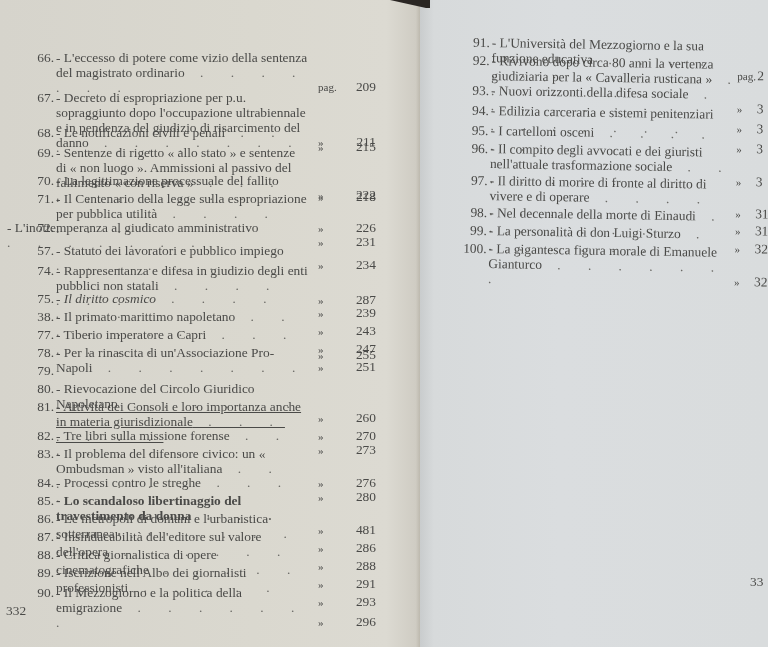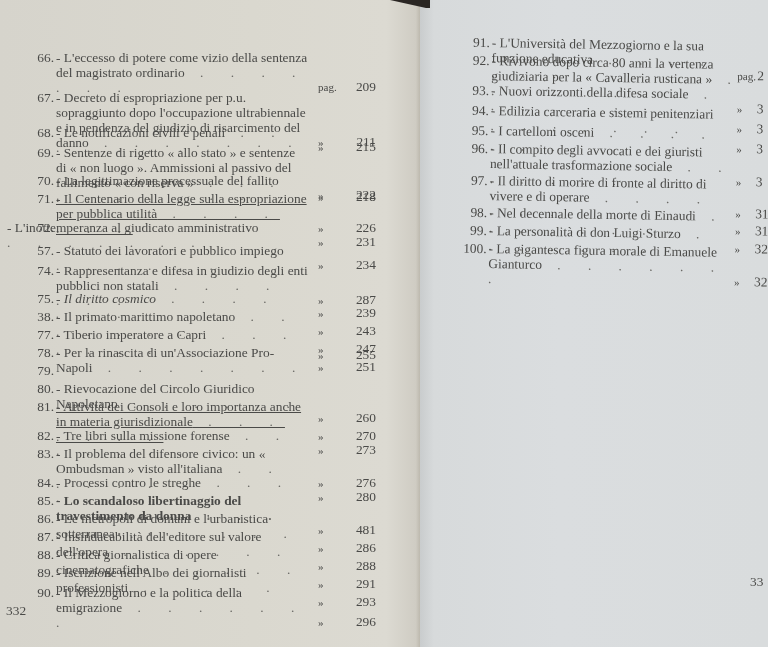--- a/index.html
+++ b/index.html
@@ -56,21 +56,21 @@
       <li class="entry" style="position: absolute; top: 95px; left: 0px; width: 100%;">
         <span class="num">69.</span>
         <span class="title" style="overflow: hidden; white-space: normal;">- Sentenze di rigetto « allo stato » e sentenze di « non luogo ». Ammissioni al passivo del fallimento « con riserva »<span class="dots"> . . . . . . .</span></span>
         <span class="ref"><span class="mark">»</span><span class="pg">218</span></span>
       </li>
       <li class="entry" style="position: absolute; top: 123px; left: 0px; width: 100%;">
         <span class="num">70.</span>
         <span class="title" style="overflow: hidden; white-space: normal;">- La legittimazione processuale del fallito<span class="dots"> . . . . . . .</span></span>
         <span class="ref"><span class="mark">»</span><span class="pg">222</span></span>
       </li>
-      <li class="entry" style="position: absolute; top: 141px; left: 0px; width: 100%; text-decoration: underline;">
+      <li class="entry" style="position: absolute; top: 141px; left: 0px; width: 100%;">
         <span class="num">71.</span>
         <span class="title" style="overflow: hidden; white-space: normal;">- Il Centenario della legge sulla espropriazione per pubblica utilità<span class="dots"> . . . . . . .</span></span>
         <span class="ref"><span class="mark">»</span><span class="pg">226</span></span>
       </li>
       <li class="entry" style="position: absolute; top: 170px; left: 0px; width: 100%;">
         <span class="num">72.</span>
         <span class="title" style="overflow: hidden; white-space: normal; margin-left: 7px;">- L'inottemperanza al giudicato amministrativo<span class="dots"> . . . . . . .</span></span>
         <span class="ref"><span class="mark">»</span><span class="pg">231</span></span>
       </li>
       <li class="entry" style="position: absolute; top: 193px; left: 0px; width: 100%;">

